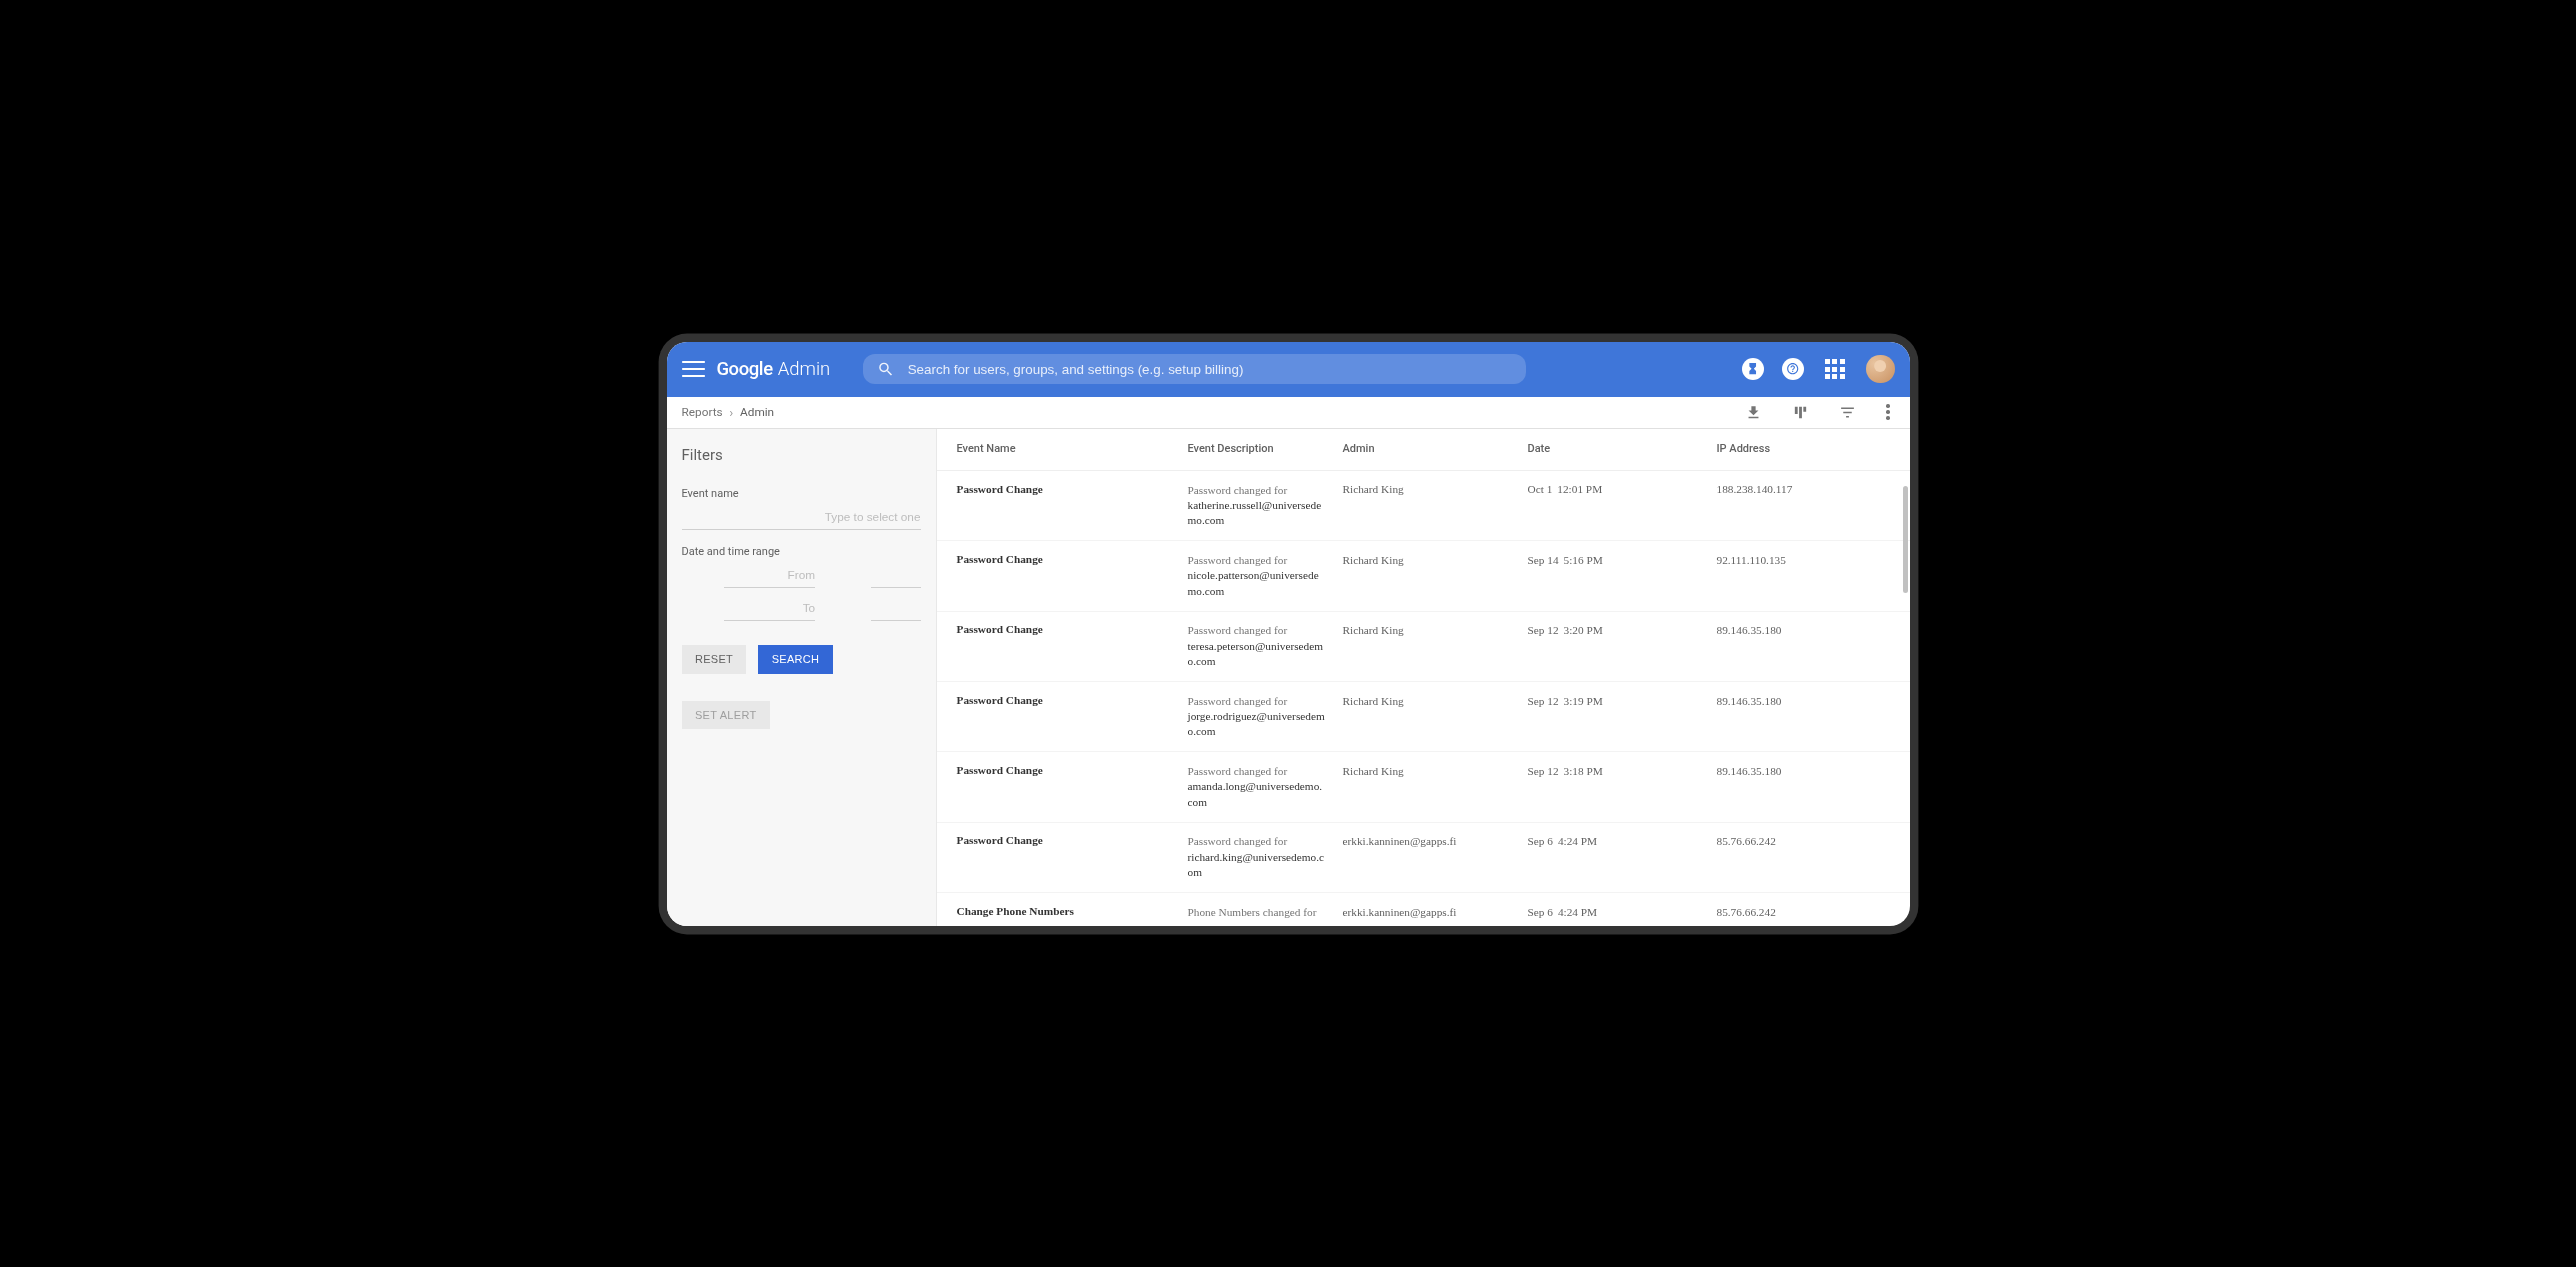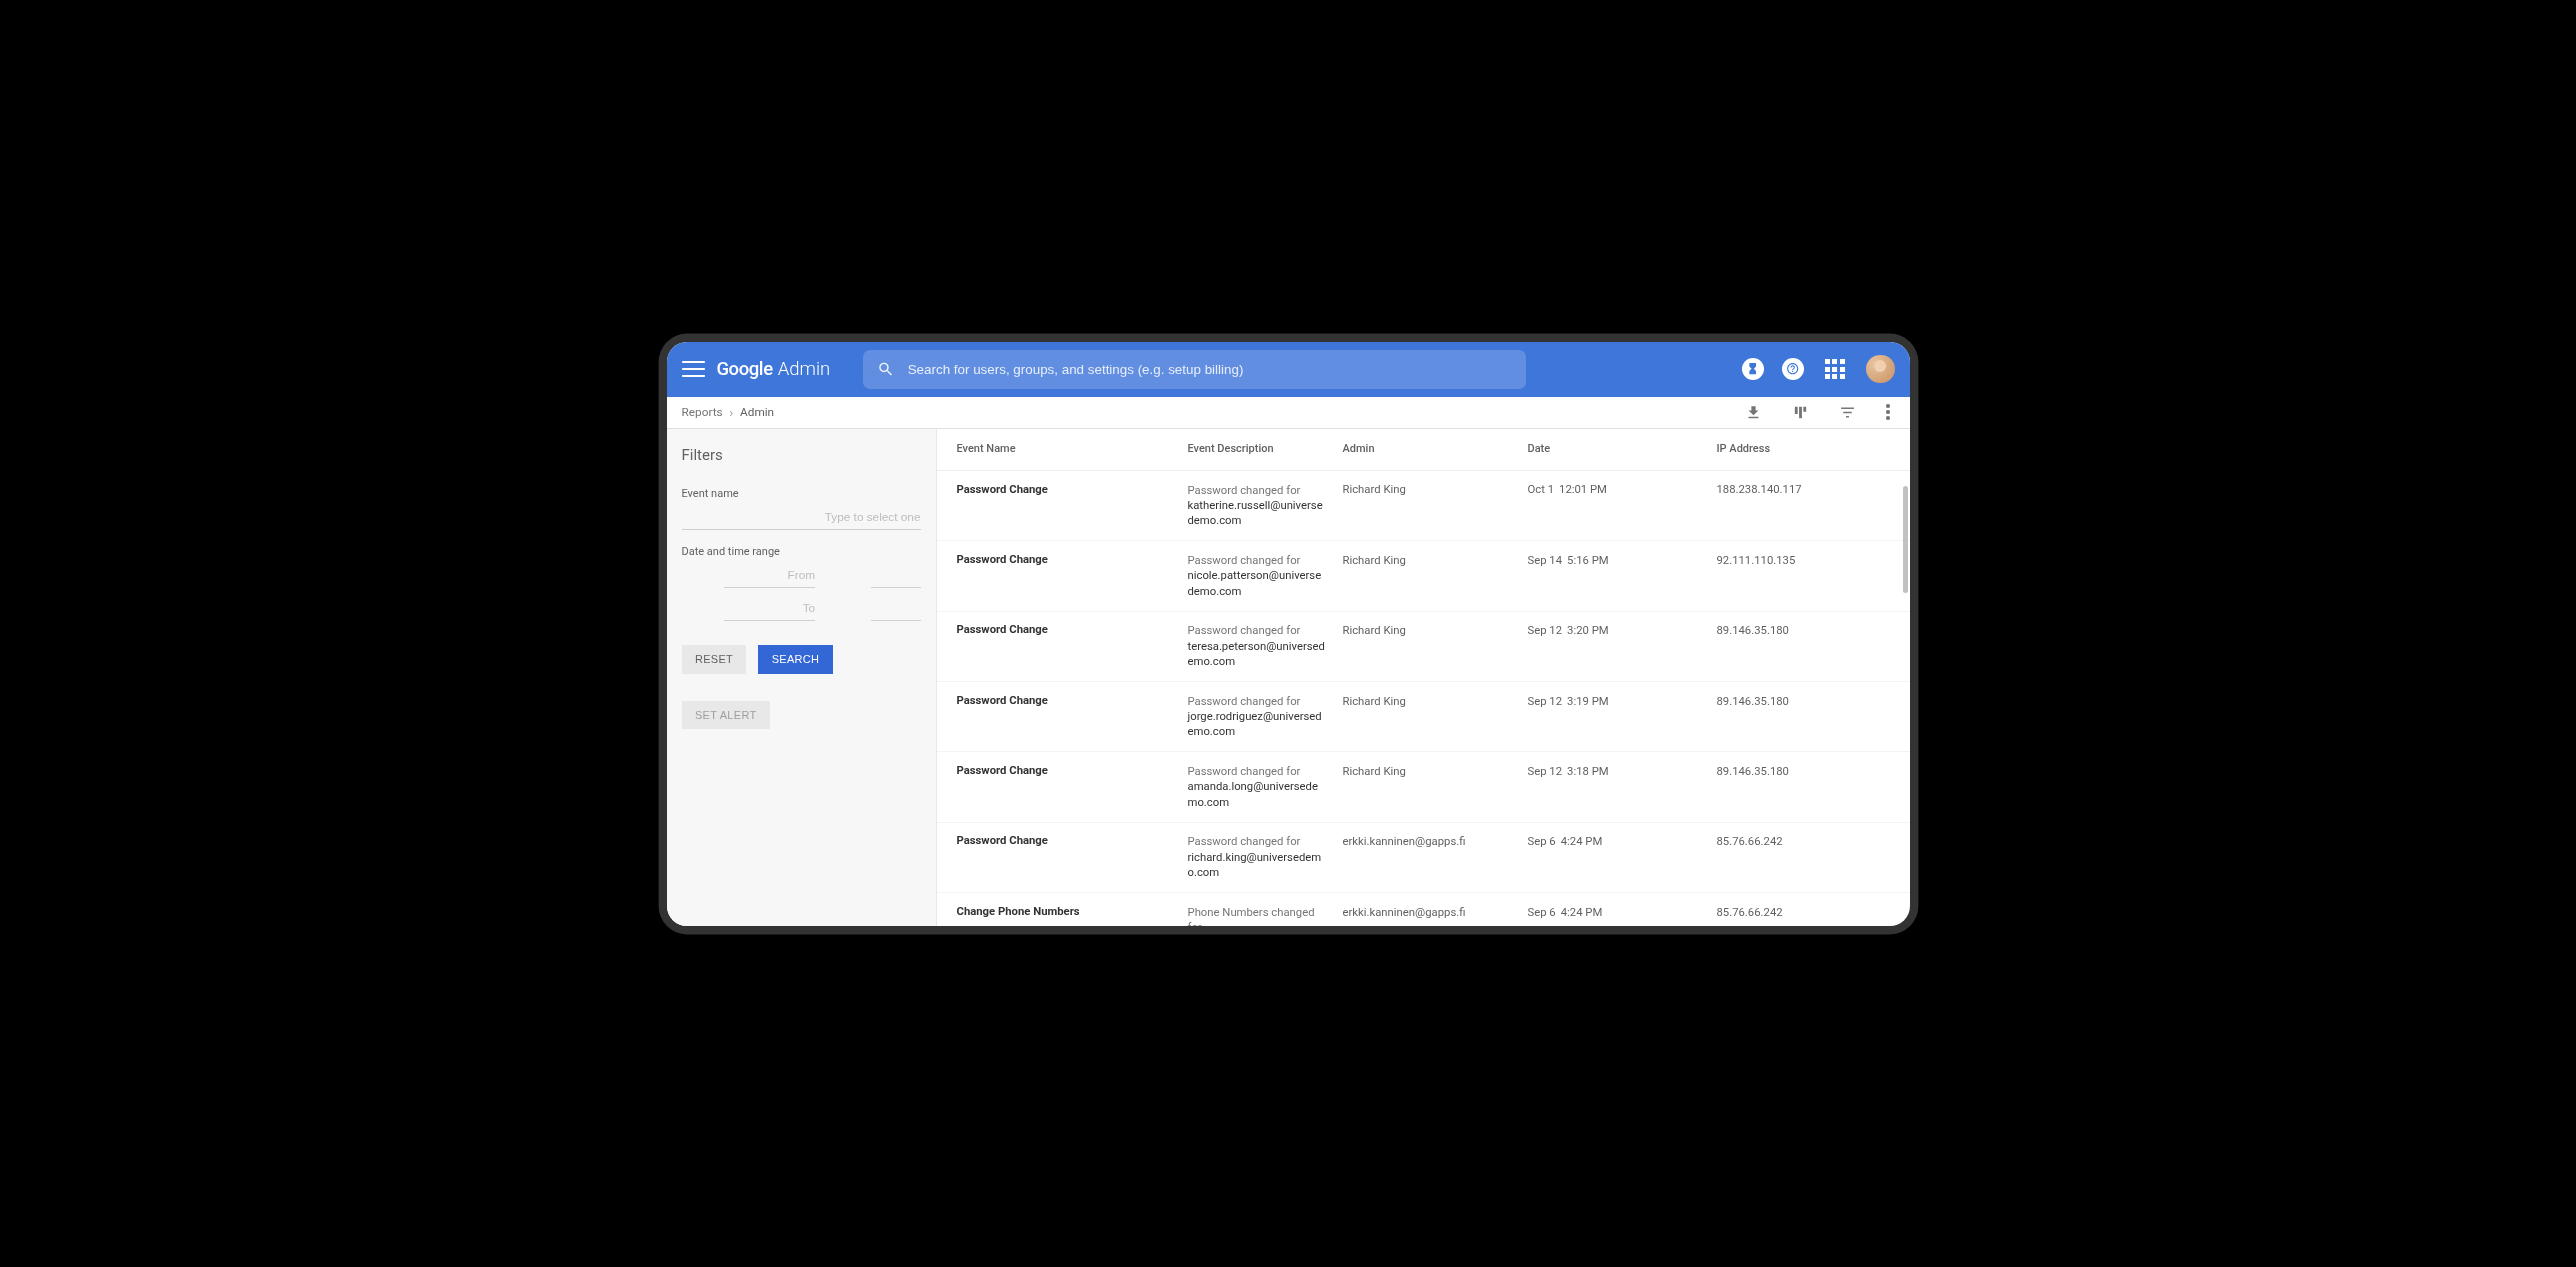--- a/index.html
+++ b/index.html
@@ -7,21 +7,21 @@
 .device-frame { background: #fff; border-radius: 20px; overflow: hidden; width: 1243px; box-shadow: 0 0 0 8.4px #333, 0 17px 50px rgba(0,0,0,0.5); position: relative; }
 .screen { height: 584px; overflow: hidden; display: flex; flex-direction: column; }
 
 
 .header { background: #3f76d9; display: flex; align-items: center; padding: 0 15px; height: 55px; gap: 3px; }
 .menu-btn { width: 23.5px; height: 20px; display: flex; flex-direction: column; justify-content: space-between; cursor: pointer; padding: 1.7px 0; }
 .menu-btn span { height: 2.1px; background: #fff; border-radius: 0.8px; }
 .logo { display: flex; align-items: baseline; gap: 5px; color: #fff; margin-left: 8.4px; }
 .logo-google { font-size: 18.5px; font-weight: 500; letter-spacing: -0.4px; }
 .logo-admin { font-size: 18.5px; font-weight: 300; }
-.search-box { flex: 0 0 663px; background: rgba(255,255,255,0.18); border-radius: 7px; height: 39px; display: flex; align-items: center; padding: 0 13.4px; margin-left: 30px; }
+.search-box { flex: 0 0 663px; background: rgba(255,255,255,0.18); border-radius: 12px; height: 30px; display: flex; align-items: center; padding: 0 13.4px; margin-left: 30px; }
 .search-box svg { width: 18.5px; height: 18.5px; fill: #fff; opacity: 0.9; margin-right: 13.4px; }
 .search-box input { background: none; border: none; outline: none; color: #fff; font-size: 13.4px; width: 100%; }
 .search-box input::placeholder { color: rgba(255,255,255,0.85); }
 .header-spacer { flex: 1; }
 .header-icon-circle { width: 22px; height: 22px; background: #fff; border-radius: 50%; display: flex; align-items: center; justify-content: center; cursor: pointer; margin: 0 7.6px; }
 .header-icon-circle svg { width: 13.4px; height: 13.4px; fill: #3f76d9; }
 .apps-grid { display: grid; grid-template-columns: repeat(3, 5px); grid-template-rows: repeat(3, 5px); gap: 2.5px; cursor: pointer; margin: 0 10px; }
 .apps-grid span { background: #fff; }
 .avatar { width: 28.5px; height: 28.5px; border-radius: 50%; background: radial-gradient(circle at 30% 30%, #e8c4a0, #c89060); cursor: pointer; margin-left: 8.4px; position: relative; overflow: hidden; }
 .avatar::after { content: ''; position: absolute; top: 20%; left: 50%; transform: translateX(-50%); width: 11.8px; height: 11.8px; background: #f0d0b0; border-radius: 50%; }
@@ -54,21 +54,21 @@
 .btn-alert { background: #e8e8e8; color: #9e9e9e; margin: 15px 15px 0; display: inline-block; }
 
 
 .content { flex: 1; overflow-y: auto; position: relative; }
 .table-head { display: flex; padding: 13.4px 20px 15px; border-bottom: 0.8px solid #eee; font-size: 11px; font-weight: 500; color: #616161; position: sticky; top: 0; background: #fff; }
 .col-event { flex: 0 0 231px; }
 .col-desc { flex: 0 0 155px; }
 .col-admin { flex: 0 0 185px; }
 .col-date { flex: 0 0 189px; }
 .col-ip { flex: 1; }
-.row { display: flex; padding: 11.8px 20px; border-bottom: 0.8px solid #f3f3f3; font-size: 11.3px; align-items: flex-start; }
+.row { display: flex; padding: 11.8px 20px; border-bottom: 0.8px solid #f3f3f3; font-size: 11.3px; align-items: flex-start; font-family: Liberation Serif, serif; }
 .row .col-event { font-weight: 700; color: #333; }
 .row .col-desc { color: #333; word-break: break-word; padding-right: 17px; line-height: 1.35; }
 .row .col-desc .muted { color: #757575; }
 .row .col-admin { color: #616161; padding-top: 0.8px; word-break: break-word; padding-right: 10px; }
 .row .col-date { color: #616161; padding-top: 0.8px; }
 .row .col-date .time { margin-left: 5px; }
 .row .col-ip { color: #616161; padding-top: 0.8px; }
 .scroll-ind { position: absolute; right: 1.7px; top: 57px; width: 5px; height: 107px; background: #c1c1c1; border-radius: 2.5px; }
 </style>
 </head>

